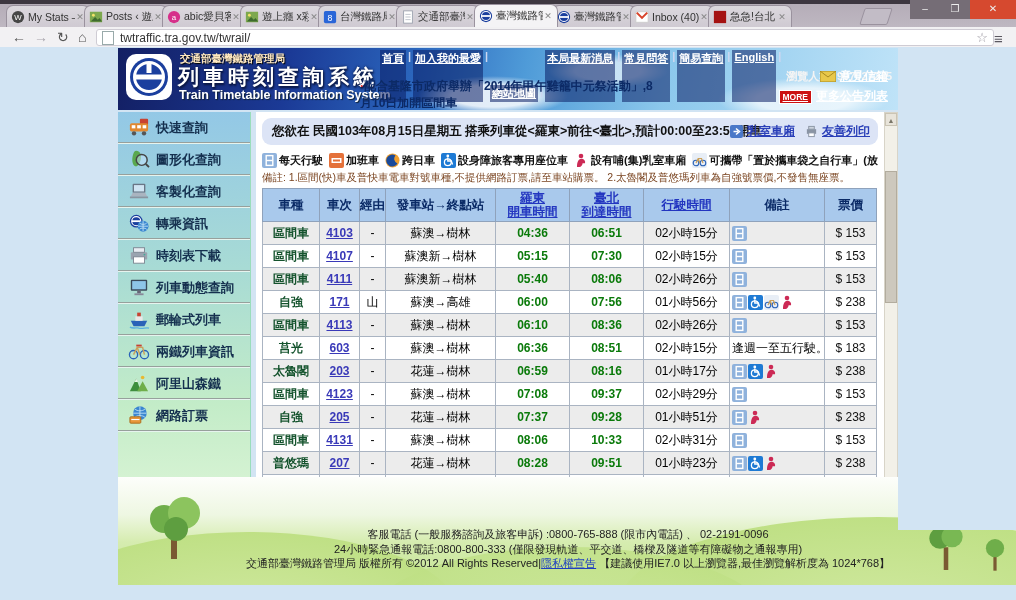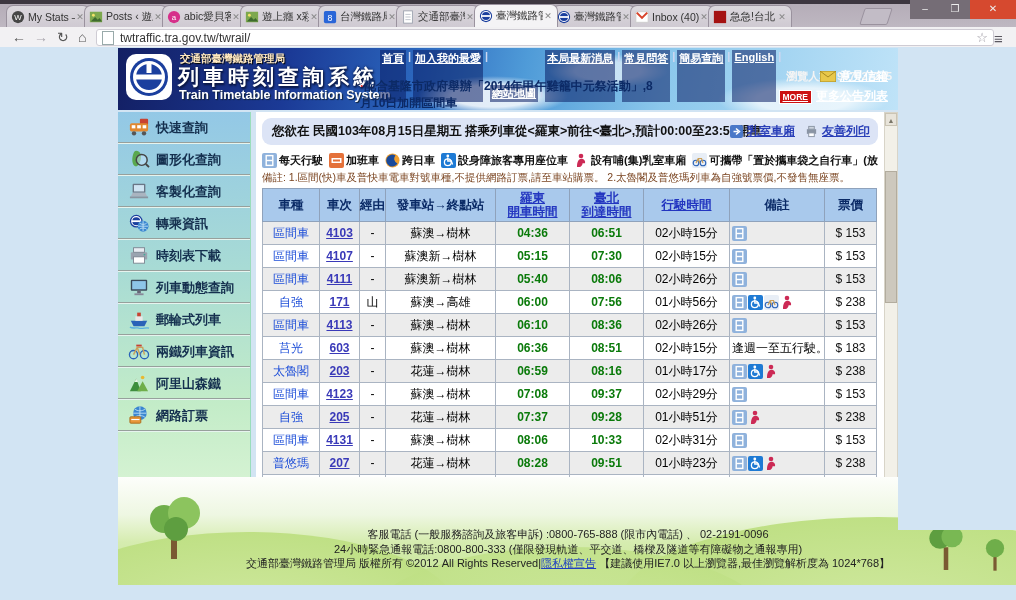--- a/index.html
+++ b/index.html
@@ -69,21 +69,21 @@
   .ticon{display:inline-block;width:15px;height:15px;vertical-align:middle;}
   .ticon svg{width:15px;height:15px;display:block;}
   #notes{font-size:10.5px;color:#7a4420;margin-top:2px;white-space:nowrap;overflow:hidden;}
   
   #ttbl{margin-top:3px;border-collapse:collapse;table-layout:fixed;width:614px;}
   #ttbl th{background:#a9c9ec;color:#0a2a66;font-size:12.5px;font-weight:bold;border:1px solid #8fa2bb;height:32px;line-height:14px;padding:0;}
   #ttbl th .hlink{color:#2336c0;text-decoration:underline;cursor:pointer;}
   #ttbl td{border:1px solid #aab4c2;height:22px;font-size:12px;text-align:center;padding:0 2px;overflow:hidden;white-space:nowrap;}
   #ttbl tr:nth-child(odd) td{background:#ececec;}
   #ttbl tr:nth-child(even) td{background:#fff;}
-  .tt-type{color:#1d4ed8;font-weight:normal;}
+  .tt-type{color:#14532d;font-weight:bold;}
   .tt-no{color:#3939b8;font-weight:bold;text-decoration:underline;cursor:pointer;}
   .tt-time{color:#0a7a0a;font-weight:bold;}
   .tt-rem{text-align:left !important;font-size:10.5px;}
   .tt-rem .ticon{margin-right:1px;}
   .tt-fare{color:#111;}
   
   #vscroll{left:884px;top:65px;width:14px;height:418px;background:#f2f0e8;border:1px solid #d8d4c8;box-sizing:border-box;}
   .sarr{position:absolute;left:0;width:12px;height:13px;background:#e8e4da;color:#7a7668;font-size:7px;text-align:center;line-height:13px;border:1px solid #cac4b4;box-sizing:border-box;}
   #sthumb{position:absolute;left:0;top:58px;width:12px;height:132px;background:#cdc8bd;border:1px solid #b2ac9e;box-sizing:border-box;}
   

